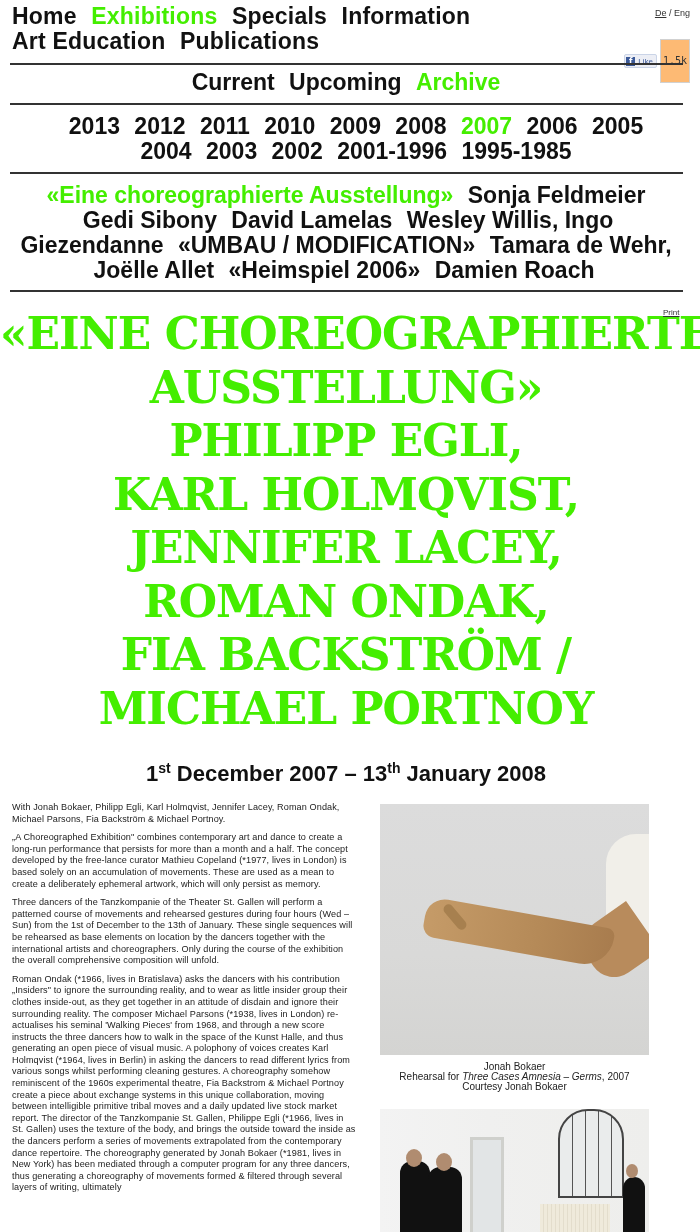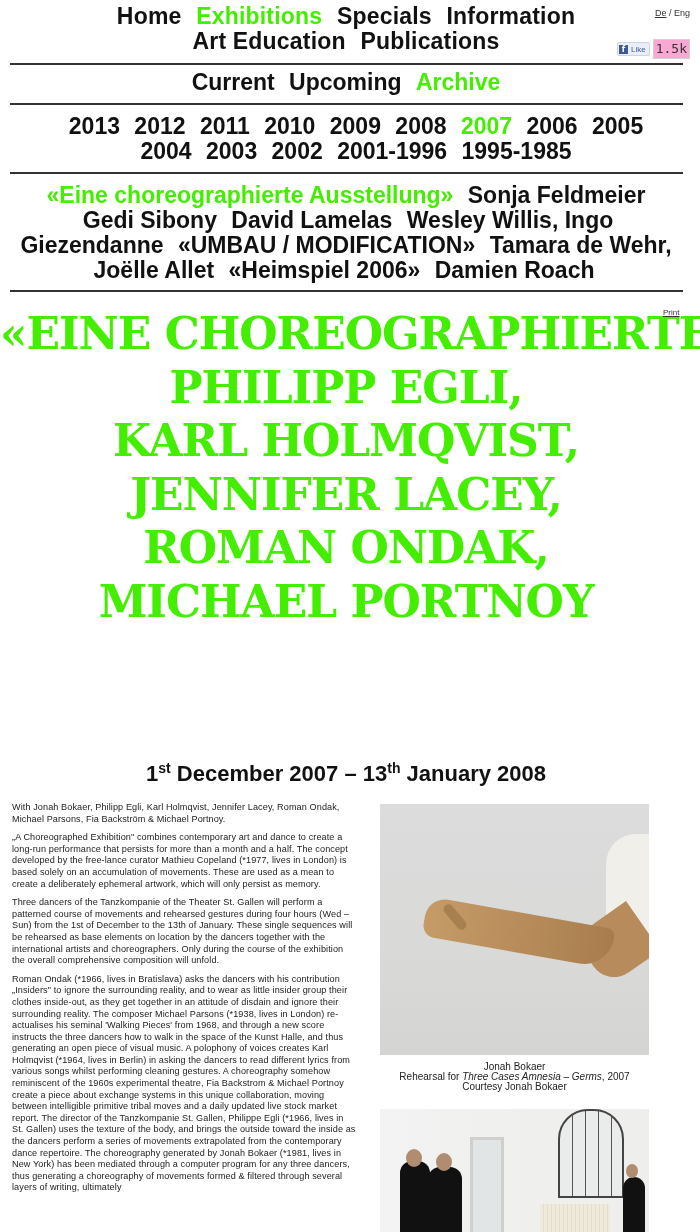--- a/index.html
+++ b/index.html
@@ -1,27 +1,27 @@
 <!DOCTYPE html>
 <html><head>
 <meta charset="utf-8">
 <style>
   html, body { margin:0; padding:0; background:#ffffff; }
   body { width:700px; height:1232px; overflow:hidden; position:relative; font-family:"Liberation Sans", sans-serif; color:#111; }
   a { text-decoration:none; color:inherit; }
   .green { color:#44ee00 !important; }
 
-  .nav-main { position:absolute; left:0; top:4px; width:692px; text-align:center; font-size:23px; line-height:25px; font-weight:bold; letter-spacing:0.2px; }
+  .nav-main { position:absolute; left:0; top:4px; width:692px; font-size:23px; line-height:25px; font-weight:bold; letter-spacing:0.2px;padding-left:8px; }
   .nav-main a { margin:0 4px; }
   .lang { position:absolute; right:10px; top:8px; font-size:9px; color:#333; }
   .lang .de { text-decoration:underline; }
   .fb { position:absolute; right:10px; top:39px; display:flex; align-items:center; gap:3px; font-size:8px; }
   .fb-like { display:flex; align-items:center; background:#eceef5; border:1px solid #cad4e7; border-radius:2px; padding:1px 3px 1px 1px; color:#3b5998; height:10px; }
   .fb-logo { width:9px; height:9px; background:#3b5998; color:#fff; font-weight:bold; font-size:8px; line-height:10px; text-align:center; margin-right:3px; font-family:"DejaVu Sans", sans-serif; }
-  .fb-count { border:1px solid #d1d1d1; background:#f9a8d4; padding:4px 2px; height:10px; line-height:10px; color:#333; font-family:"DejaVu Sans Mono", monospace; font-size:13px; }
+  .fb-count { border:1px solid #d1d1d1; background:#fdba74; padding:16px 2px; height:10px; line-height:10px; color:#333; font-family:"DejaVu Sans Mono", monospace; font-size:10px; }
 
   .rule { position:absolute; left:10px; width:673px; height:2px; background:#333; }
 
   .nav-sub { position:absolute; left:0; top:70px; width:692px; text-align:center; font-size:23px; line-height:25px; font-weight:bold; }
   .nav-sub a { margin:0 4px; }
 
   .years { position:absolute; left:20px; top:114px; width:672px; text-align:center; font-size:23px; line-height:25px; font-weight:bold; }
   .years a { margin:0 4px; }
 
   .exhibs { position:absolute; left:20px; top:183px; width:652px; text-align:center; font-size:23px; line-height:25px; font-weight:bold; }
@@ -125,24 +125,26 @@
   <a href="#">«UMBAU / MODIFICATION»</a>
   <a href="#">Tamara de Wehr, Joëlle Allet</a>
   <a href="#">«Heimspiel 2006»</a>
   <a href="#">Damien Roach</a>
 </div>
 
 <div class="rule" style="top:290px"></div>
 
 <h1 class="title" style="margin:0">
   <div>«Eine choreographierte</div>
+  <div>Ausstellung»</div>
   <div>Philipp Egli,</div>
   <div>Karl Holmqvist,</div>
   <div>Jennifer Lacey,</div>
   <div>Roman Ondak,</div>
+  <div>Fia Backström /</div>
   <div>Michael Portnoy</div>
 </h1>
 
 <a href="#" class="print">Print</a>
 
 <div class="dates">
   <span>1</span><sup>st</sup><span> December 2007 – 13</span><sup>th</sup><span> January 2008</span>
 </div>
 
 <div class="body-text">

